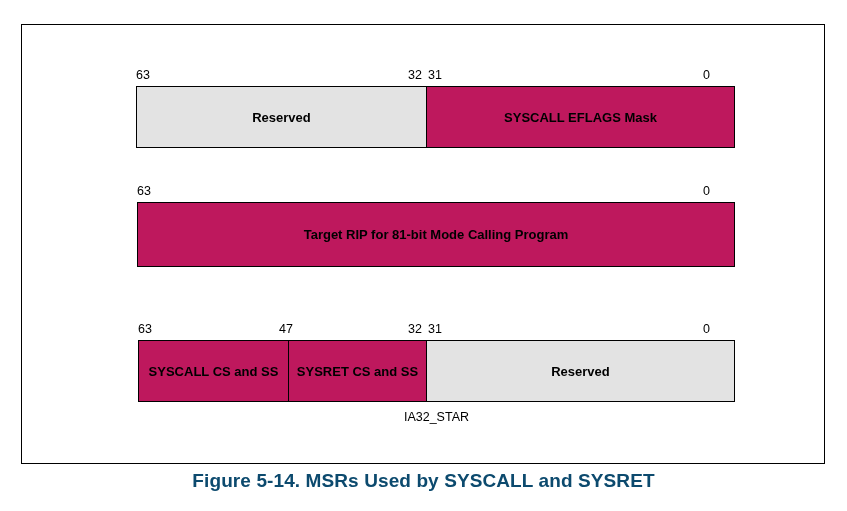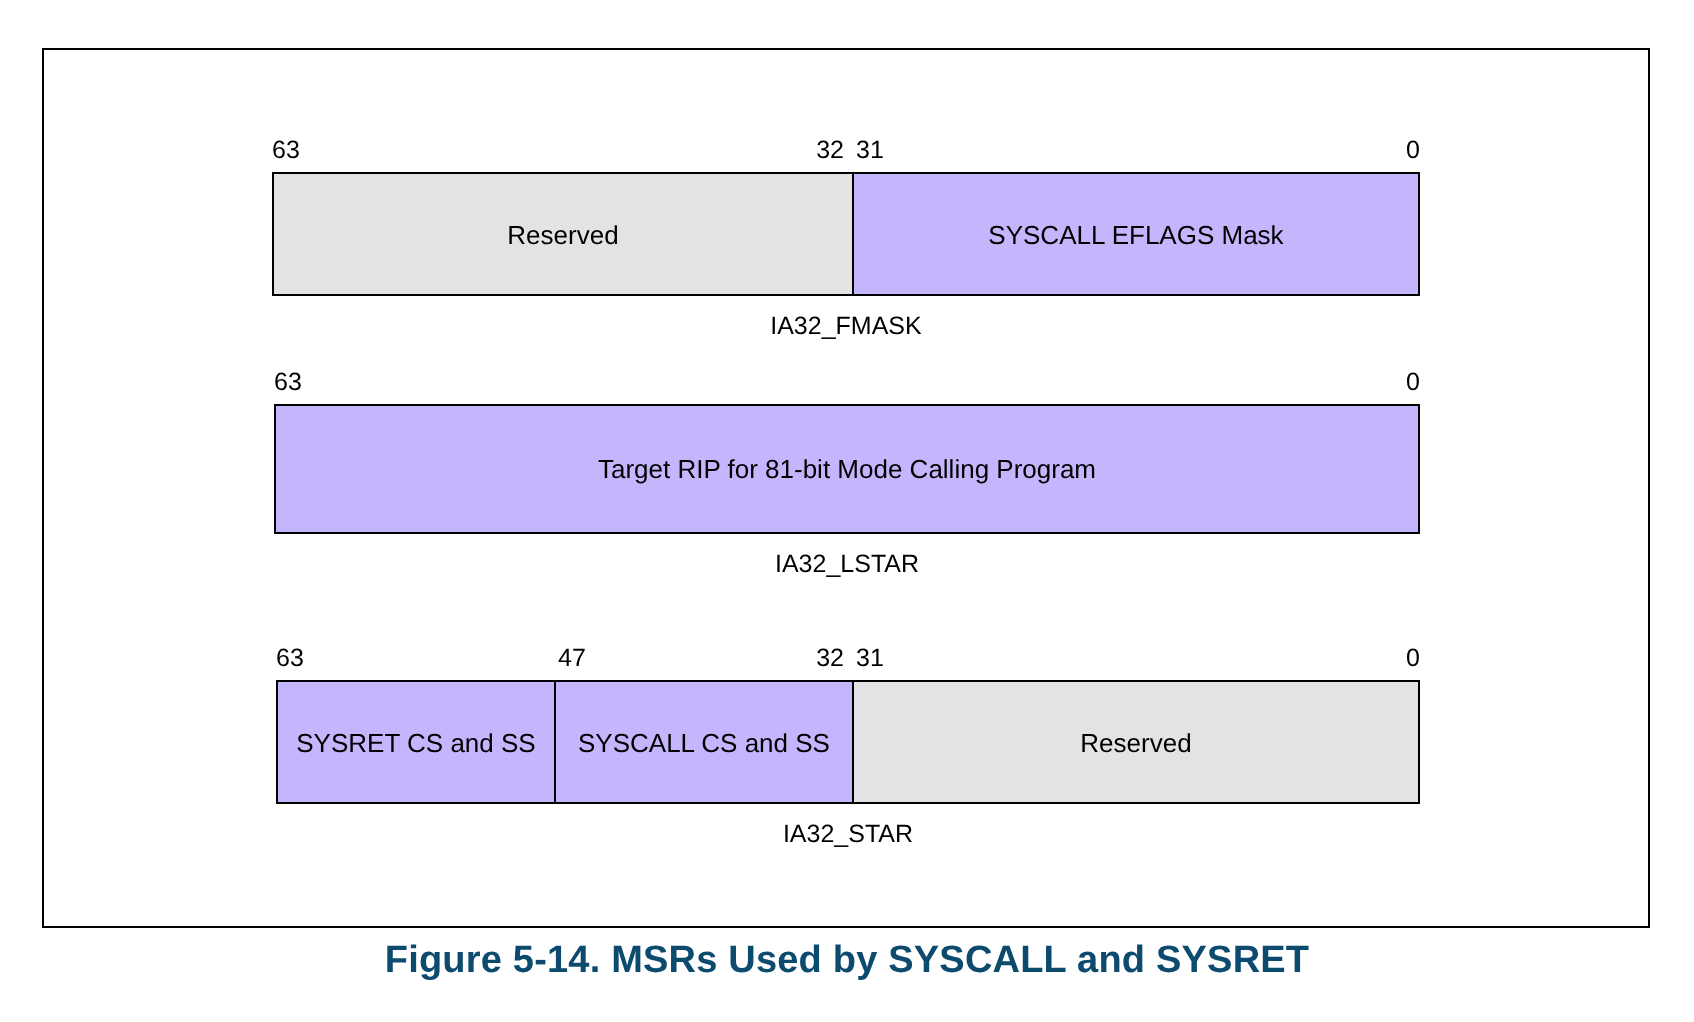--- a/index.html
+++ b/index.html
@@ -27,20 +27,21 @@
     width: 804px;
     height: 440px;
     border: 1px solid #000000;
     box-sizing: border-box;
     background: #ffffff;
   }
 
   
   .register {
     position: absolute;
+    padding-left: 25px;
   }
 
   .bit-ruler {
     position: absolute;
     left: 0;
     width: 100%;
     height: 17px;
     top: -19px;
   }
   .bit-label {
@@ -58,21 +59,22 @@
 
   .reg-box {
     position: absolute;
     left: 0;
     top: 0;
     width: 100%;
     height: 100%;
     display: flex;
     border: 1px solid #000000;
     box-sizing: border-box;
-    background: #c4b5fd;
+    background: #be185d;
+    font-weight: bold;
   }
   .field {
     position: relative;
     display: flex;
     align-items: center;
     justify-content: center;
     box-sizing: border-box;
     font-size: 13px;
     color: #000000;
     white-space: nowrap;
@@ -123,51 +125,49 @@
       <span class="bit-label hi" style="left:289px;">32</span>
       <span class="bit-label lo" style="left:289px;">31</span>
       <span class="bit-label right" style="left:574px;">0</span>
     </div>
 
     <div class="reg-box">
       <div class="field shaded" style="width:289px;">Reserved</div>
       <div class="field" style="flex:1 1 auto;text-align:right;">SYSCALL EFLAGS Mask</div>
     </div>
 
-    <div class="reg-name" style="top:70px;">IA32_FMASK</div>
   </div>
 
   <div class="register" style="left:137px; top:202px; width:573px; height:65px;">
 
     <div class="bit-ruler">
       <span class="bit-label left" style="left:0px;">63</span>
       <span class="bit-label right" style="left:573px;">0</span>
     </div>
 
     <div class="reg-box">
       <div class="field" style="flex:1 1 auto;">Target RIP for 81-bit Mode Calling Program</div>
     </div>
 
-    <div class="reg-name" style="top:73px;">IA32_LSTAR</div>
   </div>
 
   <div class="register" style="left:138px; top:340px; width:572px; height:62px;">
 
     <div class="bit-ruler">
       <span class="bit-label left" style="left:0px;">63</span>
       <span class="bit-label hi" style="left:138px;margin-top:40px;">48</span>
       <span class="bit-label lo" style="left:138px;">47</span>
       <span class="bit-label hi" style="left:287px;">32</span>
       <span class="bit-label lo" style="left:287px;">31</span>
       <span class="bit-label right" style="left:572px;">0</span>
     </div>
 
     <div class="reg-box">
+      <div class="field" style="width:149px;">SYSCALL CS and SS</div>
       <div class="field" style="width:138px;">SYSRET CS and SS</div>
-      <div class="field" style="width:149px;">SYSCALL CS and SS</div>
       <div class="field shaded" style="flex:1 1 auto;">Reserved</div>
     </div>
 
     <div class="reg-name" style="top:70px;">IA32_STAR</div>
   </div>
 
   <div id="figure-caption">Figure 5-14.  MSRs Used by SYSCALL and SYSRET</div>
 
 </div>
 

